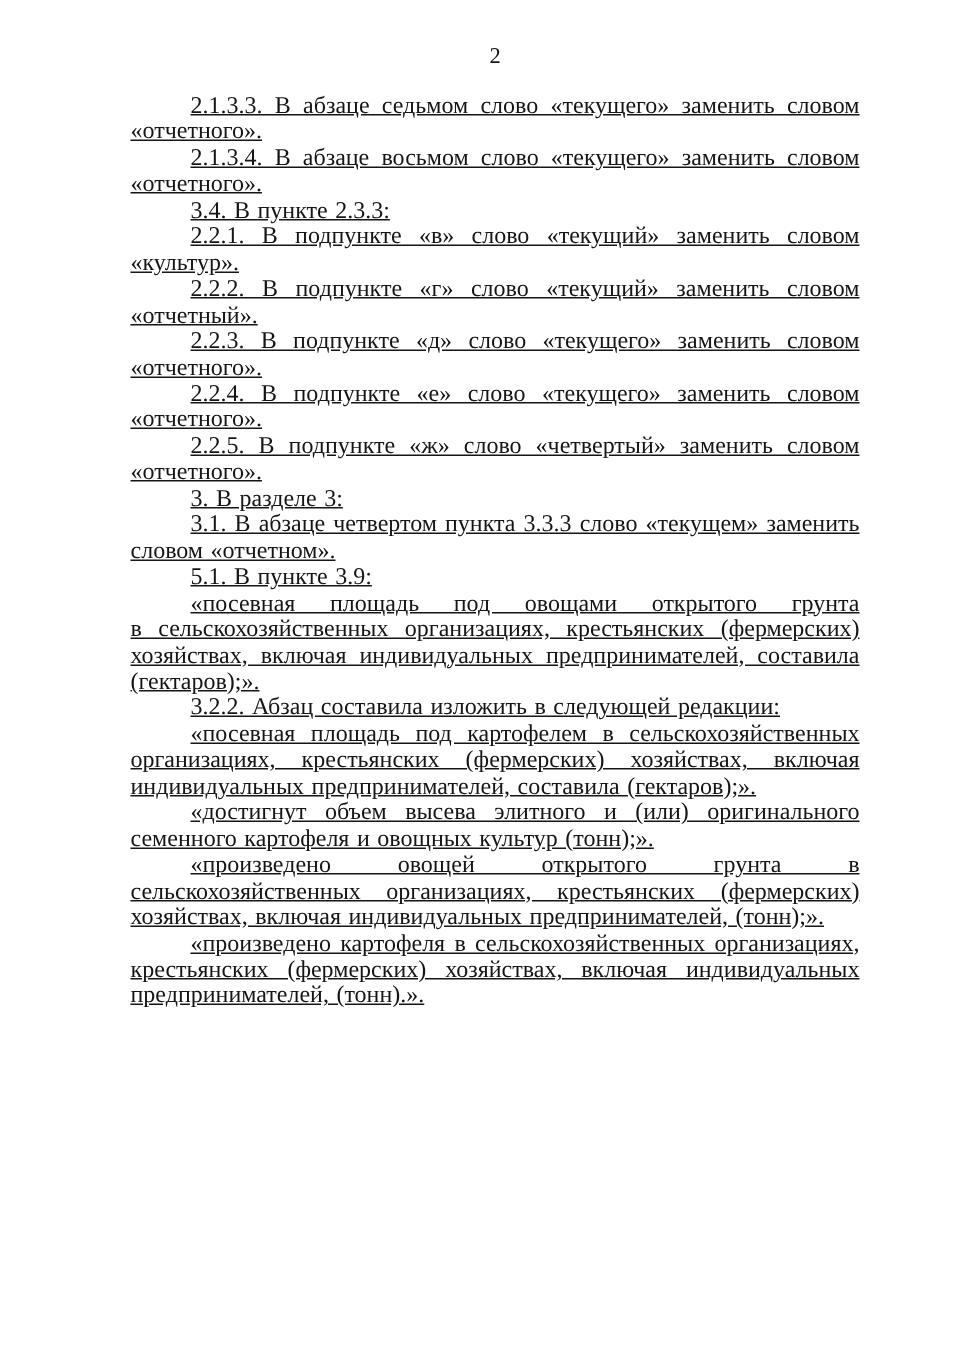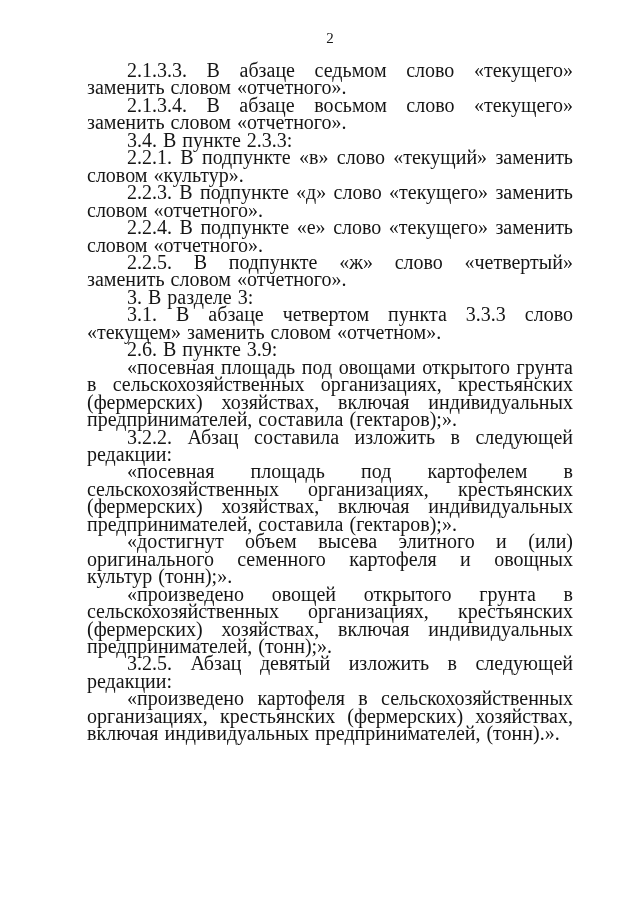--- a/index.html
+++ b/index.html
@@ -25,46 +25,47 @@
   }
   .pagenum {
     font-size: 15px;
     line-height: 15px;
     padding-top: 31px;
     margin-bottom: 16px;
     text-align: center;
   }
   .para {
     margin: 0;
-    font-size: 20px;
+    font-size: 16px;
     line-height: 17.45px;
     text-align: justify;
     text-indent: 40px;
     word-spacing: 1px;
+    text-decoration: underline;
   }
 </style>
 </head>
 <body>
 
 <div class="page">
   <div class="content">
     <div class="pagenum">2</div>
     <div>
         <p class="para">2.1.3.3. В абзаце седьмом слово «текущего» заменить словом «отчетного».</p>
         <p class="para">2.1.3.4. В абзаце восьмом слово «текущего» заменить словом «отчетного».</p>
         <p class="para">3.4. В пункте 2.3.3:</p>
         <p class="para">2.2.1. В подпункте «в» слово «текущий» заменить словом «культур».</p>
+        <p class="para">2.2.2. В подпункте «г» слово «текущий» заменить словом «отчетный».</p>
         <p class="para">2.2.3. В подпункте «д» слово «текущего» заменить словом «отчетного».</p>
         <p class="para">2.2.4. В подпункте «е» слово «текущего» заменить словом «отчетного».</p>
         <p class="para">2.2.5. В подпункте «ж» слово «четвертый» заменить словом «отчетного».</p>
         <p class="para">3. В разделе 3:</p>
         <p class="para">3.1. В абзаце четвертом пункта 3.3.3 слово «текущем» заменить словом «отчетном».</p>
-        <p class="para">2.6. В пункте 3.9:</p>
+        <p class="para">5.1. В пункте 3.9:</p>
         <p class="para">«посевная площадь под овощами открытого грунта в&nbsp;сельскохозяйственных организациях, крестьянских (фермерских) хозяйствах, включая индивидуальных предпринимателей, составила (гектаров);».</p>
         <p class="para">3.2.2. Абзац составила изложить в следующей редакции:</p>
         <p class="para">«посевная площадь под картофелем в сельскохозяйственных организациях, крестьянских (фермерских) хозяйствах, включая индивидуальных предпринимателей, составила (гектаров);».</p>
         <p class="para">«достигнут объем высева элитного и (или) оригинального семенного&nbsp;картофеля и овощных культур (тонн);».</p>
         <p class="para">«произведено овощей открытого грунта в сельскохозяйственных организациях, крестьянских (фермерских) хозяйствах, включая индивидуальных предпринимателей, (тонн);».</p>
-        <p class="para">3.2.5. Абзац девятый изложить в следующей редакции:</p>
         <p class="para">«произведено картофеля в сельскохозяйственных организациях, крестьянских (фермерских) хозяйствах, включая индивидуальных предпринимателей, (тонн).».</p>
       </div>
   </div>
 </div>
 
 </body></html>

